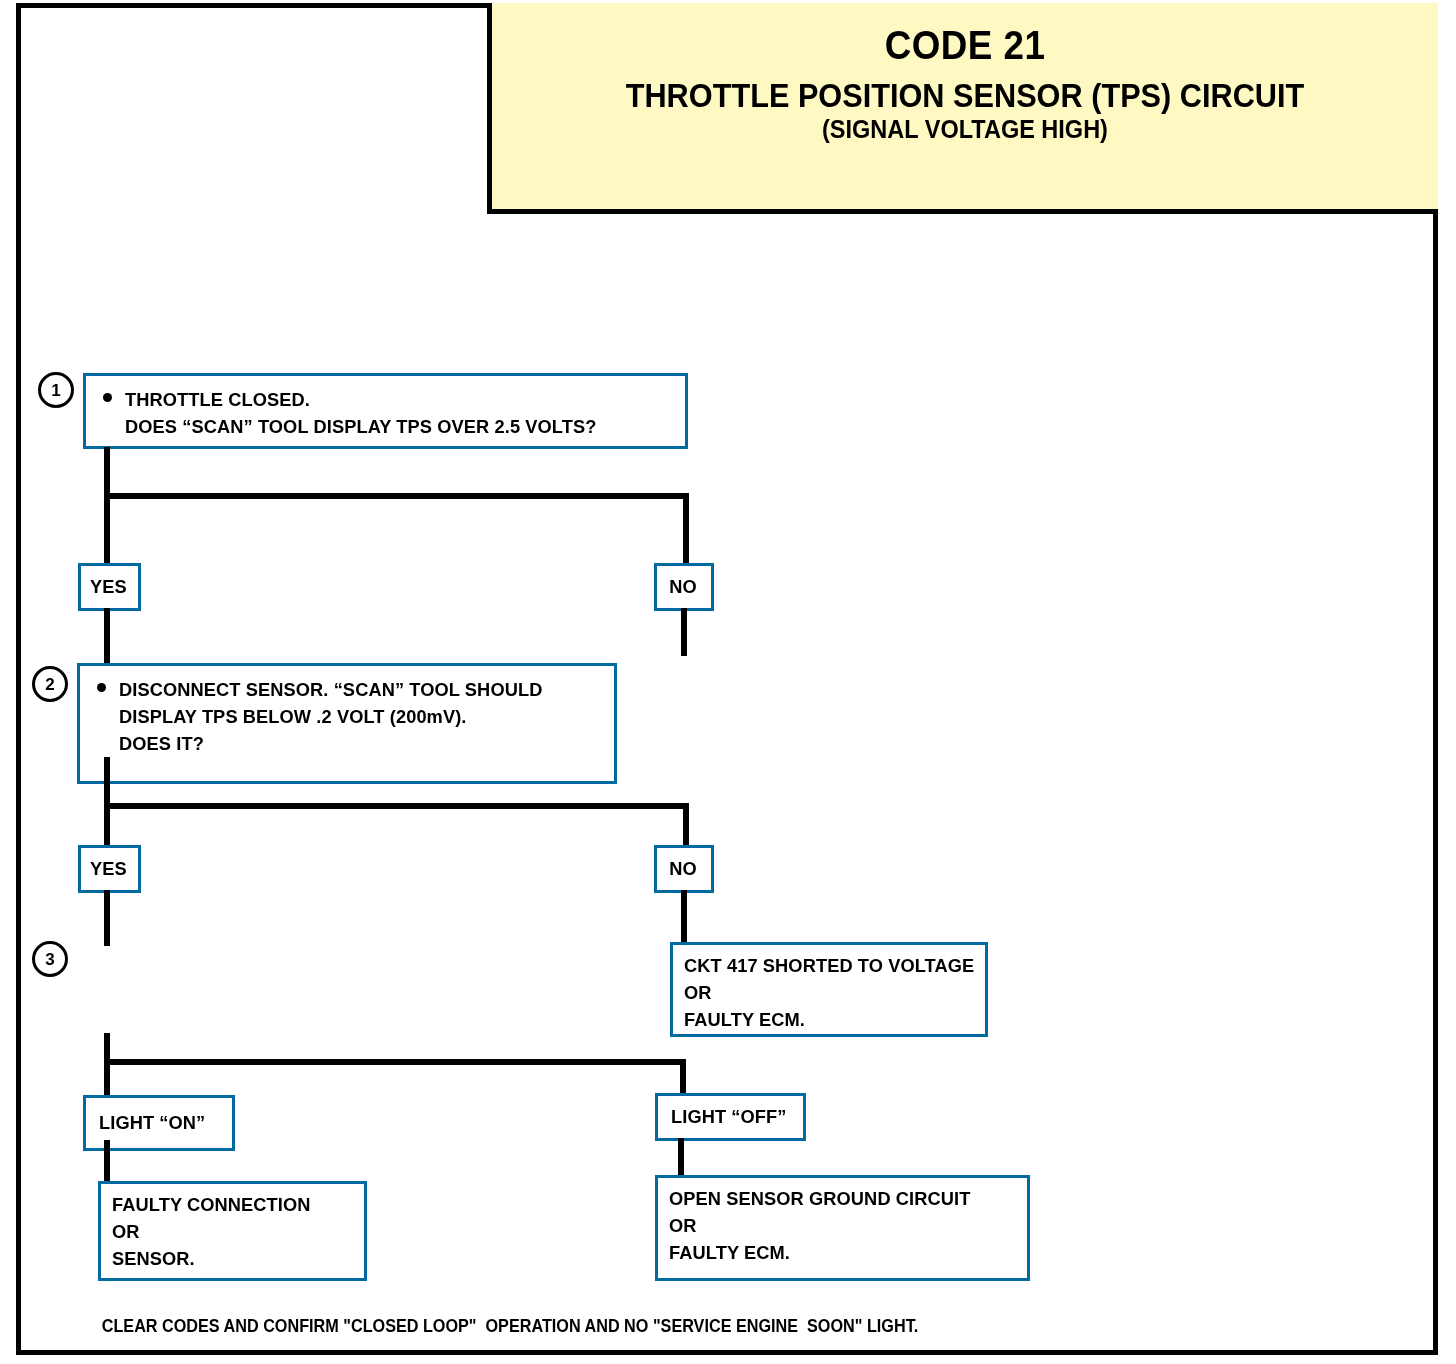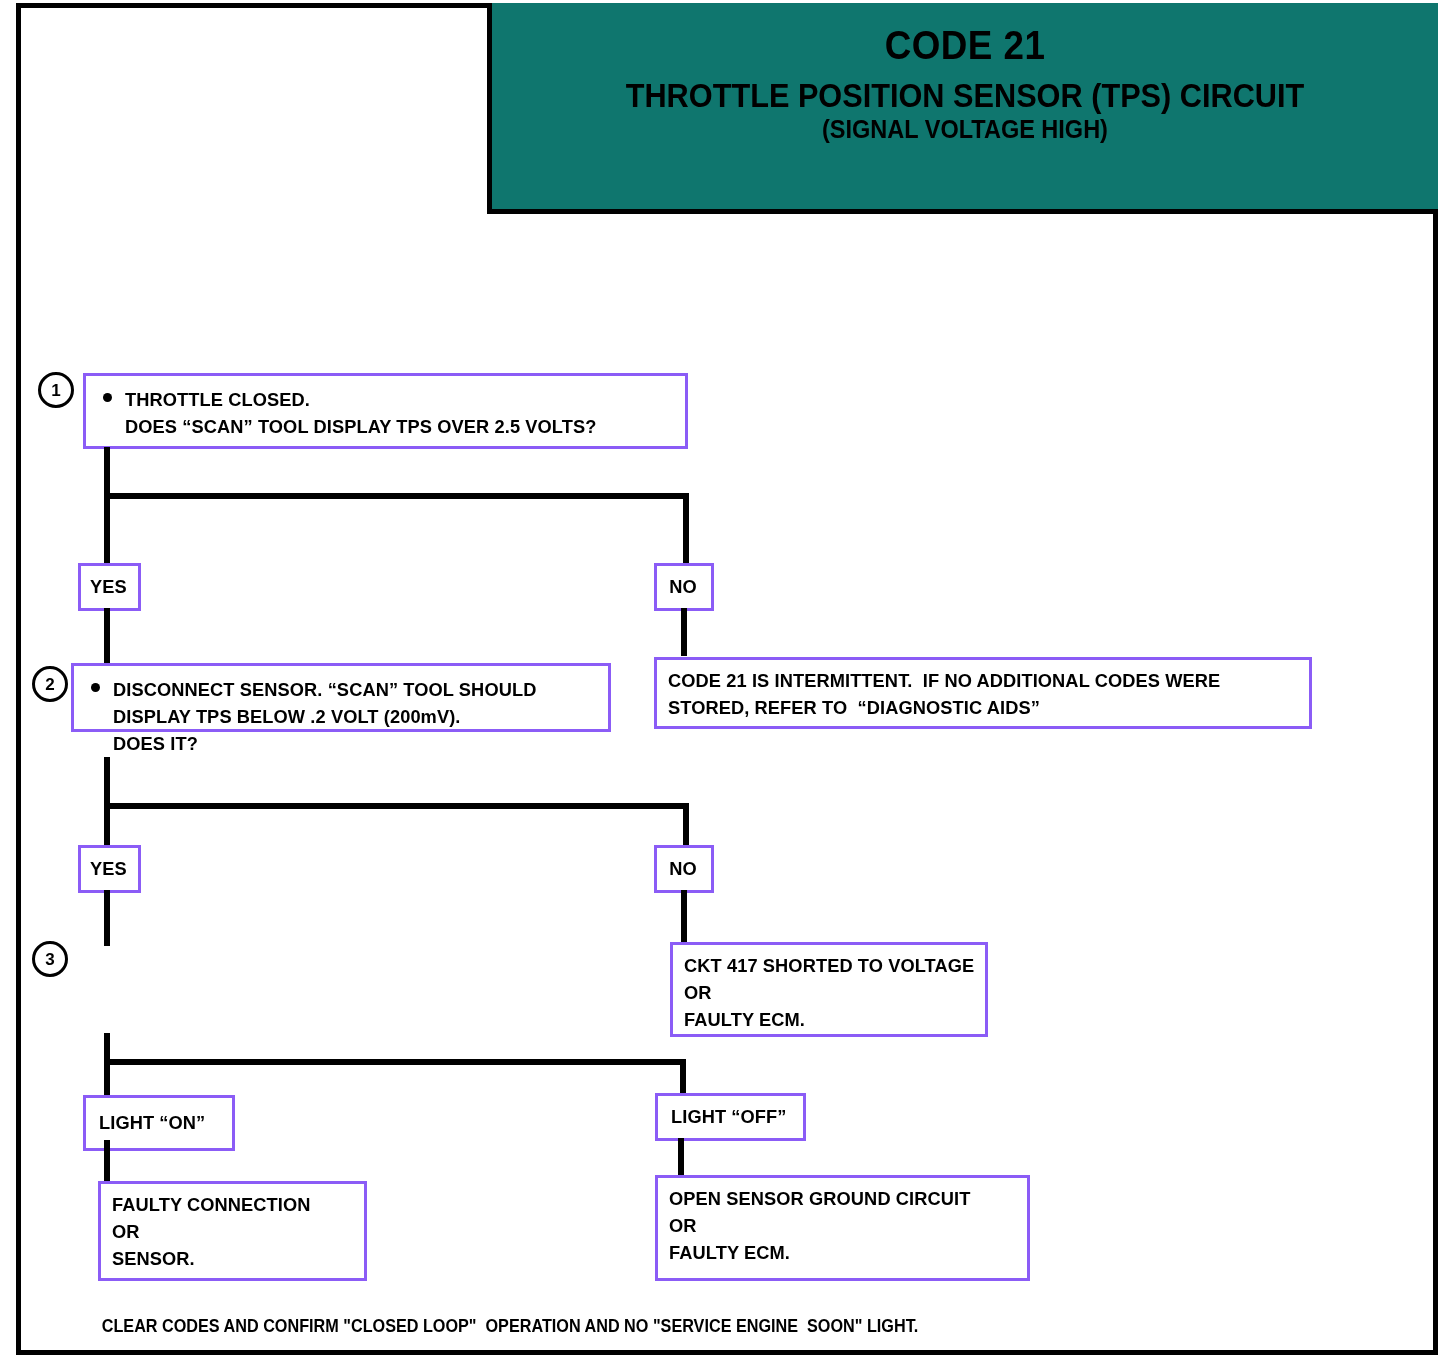--- a/index.html
+++ b/index.html
@@ -28,21 +28,21 @@
   
   #title-block {
     position: absolute;
     left: 487px;
     top: 3px;
     width: 951px;
     height: 211px;
     border-left: 5px solid #000;
     border-bottom: 5px solid #000;
     box-sizing: border-box;
-    background: #0f766e;
+    background: #fef9c3;
     text-align: center;
     padding-top: 20px;
   }
   .title-code {
     font-weight: bold;
     font-size: 40px;
     letter-spacing: 0.5px;
     color: #000;
     line-height: 1.1;
     transform: scaleX(0.92);
@@ -60,21 +60,21 @@
     font-size: 25px;
     color: #000;
     margin-top: 1px;
     line-height: 1.1;
     transform: scaleX(0.94);
   }
 
   
   .fbox {
     position: absolute;
-    border: 3px solid #8b5cf6;
+    border: 3px solid #0369a1;
     box-sizing: border-box;
     background: #fff;
     color: #000;
     font-weight: bold;
   }
   .fbox .txt {
     position: absolute;
     white-space: pre;
     font-weight: bold;
     line-height: 1.42;
@@ -183,31 +183,27 @@
   </div>
   <div class="fbox small-box" style="left:654px; top:563px; width:60px; height:48px;">
     <span class="txt">NO</span>
   </div>
 
   <div class="vline" style="left:104px; top:608px; height:60px;"></div>
   <div class="vline" style="left:681px; top:608px; height:48px;"></div>
 
   <div class="step-circle" style="left:32px; top:666px;">2</div>
 
-  <div class="fbox step-box" style="left:71px; top:663px; width:540px; height:69px;">
+  <div class="fbox step-box" style="left:77px; top:663px; width:540px; height:121px;">
     <span class="bullet"></span>
     <span class="txt">DISCONNECT SENSOR. “SCAN” TOOL SHOULD
 DISPLAY TPS BELOW .2 VOLT (200mV).
 DOES IT?</span>
   </div>
 
-  <div class="fbox result-box" style="left:654px; top:657px; width:658px; height:72px;">
-    <span class="txt">CODE 21 IS INTERMITTENT.  IF NO ADDITIONAL CODES WERE
-STORED, REFER TO  “DIAGNOSTIC AIDS”</span>
-  </div>
 
   <div class="vline" style="left:104px; top:757px; height:90px;"></div>
   <div class="hline" style="left:104px; top:803px; width:585px;"></div>
   <div class="vline" style="left:683px; top:803px; height:44px;"></div>
 
   <div class="fbox small-box" style="left:78px; top:845px; width:63px; height:48px;">
     <span class="txt">YES</span>
   </div>
   <div class="fbox small-box" style="left:654px; top:845px; width:60px; height:48px;">
     <span class="txt">NO</span>

